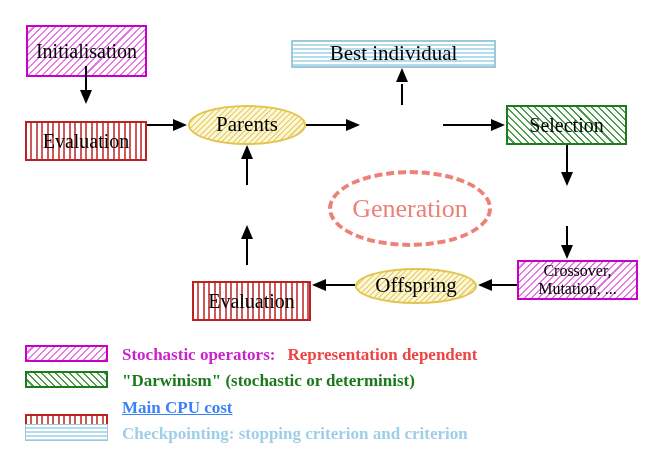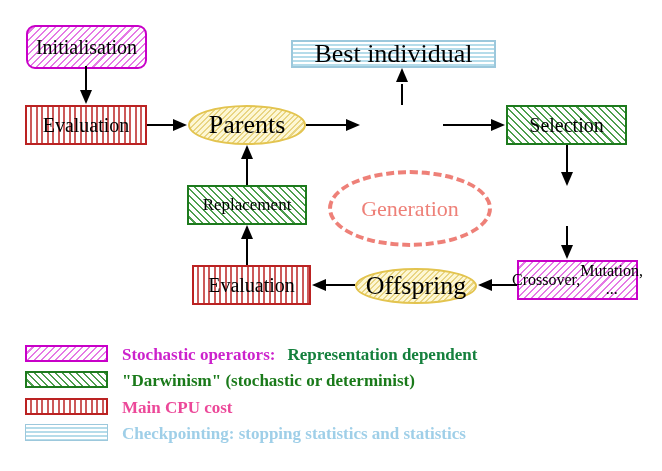--- a/index.html
+++ b/index.html
@@ -11,82 +11,79 @@
     position:absolute; box-sizing:border-box;
     display:flex; align-items:center; justify-content:center;
     color:#000; text-align:center; line-height:1.1;
   }
   
   .hatch-magenta { border:2px solid #c800c8;
     background:repeating-linear-gradient(135deg,#ffffff 0 3.5px,#e57ae5 3.5px 5px); }
   .hatch-green   { border:2px solid #1d7a1d;
     background:repeating-linear-gradient(45deg,#ffffff 0 3.5px,#4d9e4d 3.5px 5px); }
   .stripe-red    { border:2px solid #bb2222;
-    background:repeating-linear-gradient(90deg,#ffffff 0 3.5px,#cc5a5a 3.5px 5.5px); }
+    background:repeating-linear-gradient(90deg,#ffffff 0 3.5px,#cc5a5a 3.5px 5.5px);margin-top:16px; }
   .stripe-cyan   { border:2px solid #9cc8dc;
     background:repeating-linear-gradient(180deg,#ffffff 0 2.5px,#b5dcea 2.5px 4px); }
   .ellipse-yellow { border:2px solid #e3c44f; border-radius:50%;
     background:repeating-linear-gradient(135deg,#fdf7d4 0 2.5px,#e9d583 2.5px 4px); }
   .ellipse-dashed { position:absolute; box-sizing:border-box; border:4px dashed #ee8078;
     border-radius:50%; display:flex; align-items:center; justify-content:center;
     color:#ee8078; background:transparent; }
   
   .line { position:absolute; background:#000; }
   .ah { position:absolute; width:0; height:0; }
   .ah.down  { border-left:6px solid transparent; border-right:6px solid transparent; border-top:14px solid #000; }
   .ah.up    { border-left:6px solid transparent; border-right:6px solid transparent; border-bottom:14px solid #000; }
   .ah.right { border-top:6px solid transparent; border-bottom:6px solid transparent; border-left:14px solid #000; }
   .ah.left  { border-top:6px solid transparent; border-bottom:6px solid transparent; border-right:14px solid #000; }
   
   .swatch { position:absolute; box-sizing:border-box; left:25px; width:83px; height:17px; }
   .legend-row { position:absolute; left:122px; font-size:17px; font-weight:bold; white-space:nowrap; }
   .lg-magenta { color:#cc22cc; }
-  .lg-yellow  { color:#15803d; margin-left:12px; }
+  .lg-yellow  { color:#ef4444; margin-left:12px; }
   .lg-green   { color:#1a7a1a; }
-  .lg-red     { color:#ec4899; }
+  .lg-red     { color:#3b82f6;text-decoration:underline; }
   .lg-cyan    { color:#9fcfe8; }
-  .fs20 { font-size:20px; } .fs21 { font-size:26px; } .fs22 { font-size:22px; }
+  .fs20 { font-size:20px; } .fs21 { font-size:21px; } .fs22 { font-size:26px; }
   .fs17 { font-size:17px; } .fs16 { font-size:16px; }
 </style>
 </head>
 <body>
 
 <div class="canvas">
 
-  <div class="node hatch-magenta fs20" style="left:26px; top:25px; width:121px; height:44px;border-radius:9px;">
+  <div class="node hatch-magenta fs20" style="left:26px; top:25px; width:121px; height:52px;">
     <span>Initialisation</span>
   </div>
 
   <div class="node stripe-red fs20" style="left:25px; top:105px; width:122px; height:40px;">
     <span>Evaluation</span>
   </div>
 
   <div class="node ellipse-yellow fs21" style="left:188px; top:105px; width:118px; height:40px;">
     <span>Parents</span>
   </div>
 
   <div class="node stripe-cyan fs21" style="left:291px; top:40px; width:205px; height:28px;">
     <span>Best individual</span>
   </div>
 
 
   <div class="node hatch-green fs20" style="left:506px; top:105px; width:121px; height:40px;">
     <span>Selection</span>
   </div>
 
-  <div class="node hatch-green fs17" style="left:187px; top:185px; width:120px; height:40px;">
-    <span>Replacement</span>
-  </div>
 
   <div class="ellipse-dashed fs22" style="left:328px; top:170px; width:164px; height:77px;">
     <span>Generation</span>
   </div>
 
 
-  <div class="node hatch-magenta fs16" style="left:517px; top:260px; width:121px; height:40px; flex-direction:row;">
+  <div class="node hatch-magenta fs16" style="left:517px; top:260px; width:121px; height:40px; flex-direction:column;">
     <span>Crossover,</span>
     <span>Mutation, ...</span>
   </div>
 
   <div class="node ellipse-yellow fs21" style="left:355px; top:268px; width:122px; height:36px;align-items:center;">
     <span>Offspring</span>
   </div>
 
   <div class="node stripe-red fs20" style="left:192px; top:265px; width:119px; height:40px;">
     <span>Evaluation</span>
@@ -147,16 +144,16 @@
     <span class="lg-green">"Darwinism" (stochastic or determinist)</span>
   </div>
 
   <div class="swatch stripe-red" style="top:398px;"></div>
   <div class="legend-row" style="top:398px;">
     <span class="lg-red">Main CPU cost</span>
   </div>
 
   <div class="swatch stripe-cyan" style="top:424px; border-width:1px;"></div>
   <div class="legend-row" style="top:424px;">
-    <span class="lg-cyan">Checkpointing: stopping statistics and statistics</span>
+    <span class="lg-cyan">Checkpointing: stopping criterion and criterion</span>
   </div>
 
 </div>
 
 </body></html>

